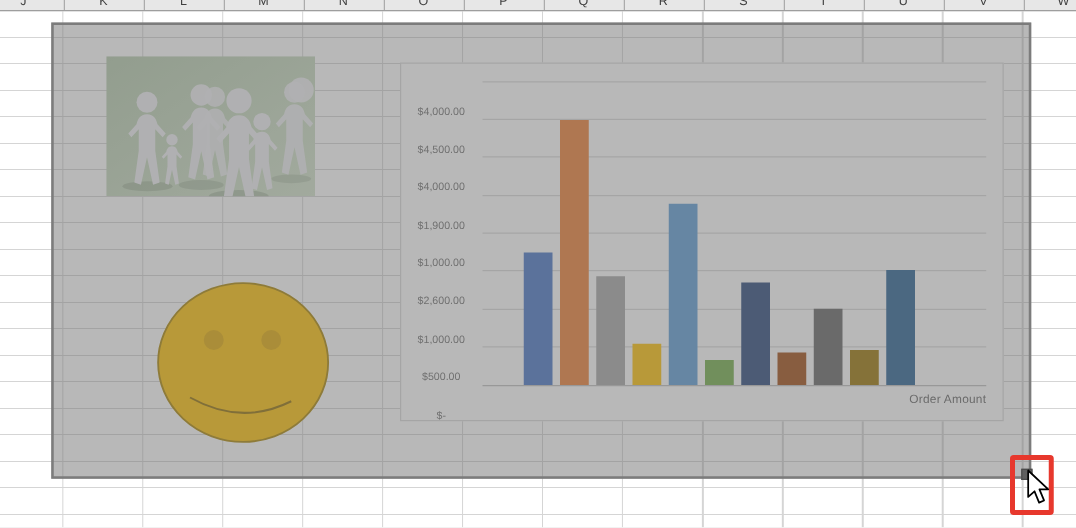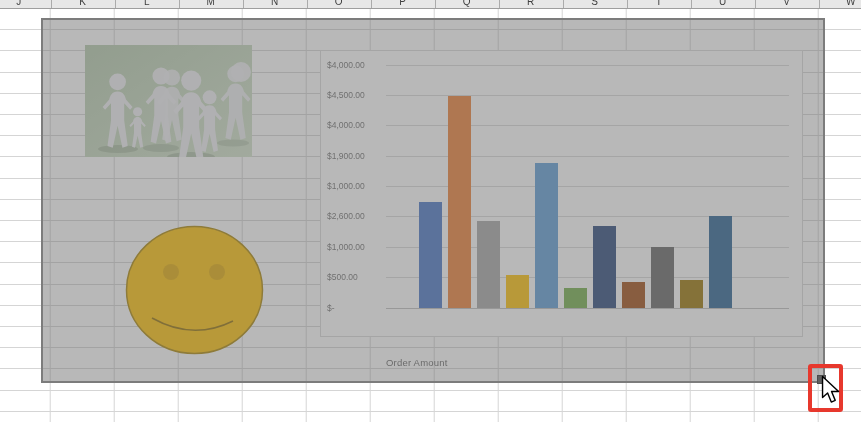--- a/index.html
+++ b/index.html
@@ -33,27 +33,27 @@
   .people-image{ position:absolute; left:85px; top:45px; width:167px; height:112px; z-index:2; }
   .people-image svg{ display:block; }
   .blurry{ filter:blur(.45px); }
   .smiley{ position:absolute; left:125px; top:225px; width:139px; height:130px; z-index:2; }
   .chart{
     position:absolute; left:320px; top:50px; width:483px; height:287px; z-index:2;
     background:#ffffff; border:1px solid #d9d9d9; box-sizing:border-box;
   }
   .gl{ position:absolute; height:1px; left:65px; width:403px; background:#d9d9d9; }
   .ytick{
-    position:absolute; left:6px; width:52px; text-align:left;
-    font-size:8.5px; color:#6e6e6e; line-height:11px;
+    position:absolute; left:6px; width:52px; text-align:center;
+    font-size:8.5px; color:#6e6e6e; line-height:11px;margin-top:24px;
   }
   .bar{ position:absolute; width:23px; }
   .chart-xlabel{
-    position:absolute; left:65px; width:403px; top:263px; text-align:left;
-    font-size:9.5px; color:#636363; letter-spacing:.2px;margin-top:43px;
+    position:absolute; left:65px; width:403px; top:263px; text-align:right;
+    font-size:9.5px; color:#636363; letter-spacing:.2px;
   }
   
   .overlay{
     position:absolute; left:41px; top:18px; width:784px; height:365px; z-index:6;
     background:rgba(113,113,113,0.5); border:2px solid #7c7c7c; box-sizing:border-box;
   }
   .handle{
     position:absolute; right:-3px; bottom:-3px; width:7px; height:7px;
     background:#5f5f5f; border:1px solid #4c4c4c;
   }

